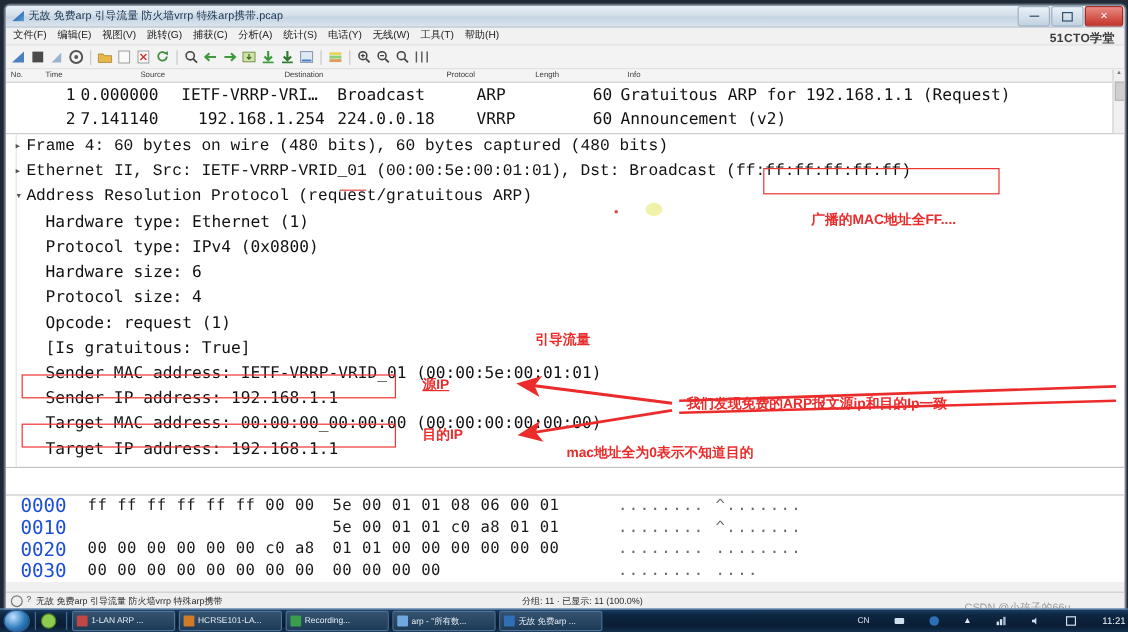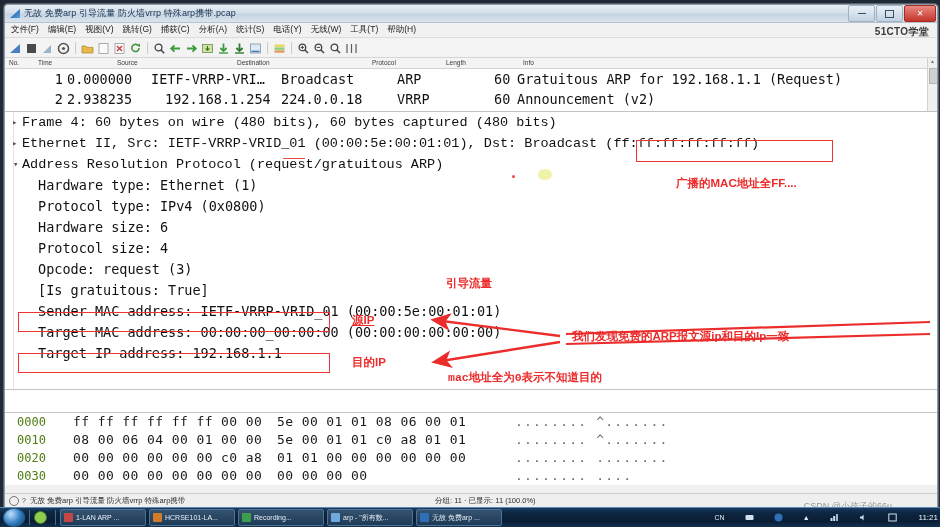--- a/index.html
+++ b/index.html
@@ -123,21 +123,21 @@
   .detail-left{position:absolute;left:0;top:0;width:8px;height:100%;background:#fff;border-right:1px solid #e3e3e3;}
 
   
   .bytes{position:relative;height:95px;background:#fff;}
   .blank{height:22px;border-bottom:1px solid #c8c8c8;background:#fff;}
   .brow{
     position:relative;height:18px;
     font-family:"DejaVu Sans Mono","Liberation Mono",monospace;
     font-size:13px;color:#1a1a1a;white-space:nowrap;line-height:18px;
   }
-  .brow .off{position:absolute;left:12px;color:#4d7c0f;font-size:12px;}
+  .brow .off{position:absolute;left:12px;color:#1d4ed8;font-size:16px;}
   .brow .hx1{position:absolute;left:68px;letter-spacing:.4px;text-align:center;}
   .brow .hx2{position:absolute;left:272px;letter-spacing:.4px;}
   .brow .asc{position:absolute;left:510px;color:#6a6a6a;letter-spacing:1.2px;}
 
   
   .statusbar{
     position:absolute;left:0;bottom:0;width:100%;height:13px;
     background:#efefef;border-top:1px solid #cdcdcd;
     display:flex;align-items:center;font-size:7.5px;color:#2c2c2c;
   }
@@ -365,21 +365,21 @@
         <span style="left:62px">0.000000</span>
         <span style="left:146px">IETF-VRRP-VRI…</span>
         <span style="left:276px">Broadcast</span>
         <span style="left:392px">ARP</span>
         <span style="left:489px">60</span>
         <span style="left:512px">Gratuitous ARP for 192.168.1.1 (Request)</span>
       </div>
 
       <div class="prow">
         <span class="col-no" style="left:16px;width:42px">2</span>
-        <span style="left:62px">2.938235</span>
+        <span style="left:62px">7.141140</span>
         <span style="left:160px">192.168.1.254</span>
         <span style="left:276px">224.0.0.18</span>
         <span style="left:392px">VRRP</span>
         <span style="left:489px">60</span>
         <span style="left:512px">Announcement (v2)</span>
       </div>
 
       <div class="vscroll">
         <div class="arw">▲</div>
         <div class="thumb"></div>
@@ -407,47 +407,49 @@
       <div class="dline">
         <span class="dtxt lvl1">Protocol type: IPv4 (0x0800)</span>
       </div>
       <div class="dline">
         <span class="dtxt lvl1">Hardware size: 6</span>
       </div>
       <div class="dline">
         <span class="dtxt lvl1">Protocol size: 4</span>
       </div>
       <div class="dline">
-        <span class="dtxt lvl1">Opcode: request (3)</span>
+        <span class="dtxt lvl1">Opcode: request (1)</span>
       </div>
       <div class="dline">
         <span class="dtxt lvl1">[Is gratuitous: True]</span>
       </div>
       <div class="dline">
         <span class="dtxt lvl1">Sender MAC address: IETF-VRRP-VRID_01 (00:00:5e:00:01:01)</span>
+      </div>
+      <div class="dline">
+        <span class="dtxt lvl1">Sender IP address: 192.168.1.1</span>
       </div>
       <div class="dline">
         <span class="dtxt lvl1">Target MAC address: 00:00:00_00:00:00 (00:00:00:00:00:00)</span>
       </div>
       <div class="dline">
         <span class="dtxt lvl1">Target IP address: 192.168.1.1</span>
       </div>
     </div>
 
     <div class="bytes">
       <div class="blank"></div>
       <div class="brow">
         <span class="off">0000</span>
         <span class="hx1">ff ff ff ff ff ff 00 00</span>
         <span class="hx2">5e 00 01 01 08 06 00 01</span>
         <span class="asc">........ ^.......</span>
       </div>
       <div class="brow">
         <span class="off">0010</span>
-        <span class="hx1">08 00 06 04 00 01 00 00</span>
         <span class="hx2">5e 00 01 01 c0 a8 01 01</span>
         <span class="asc">........ ^.......</span>
       </div>
       <div class="brow">
         <span class="off">0020</span>
         <span class="hx1">00 00 00 00 00 00 c0 a8</span>
         <span class="hx2">01 01 00 00 00 00 00 00</span>
         <span class="asc">........ ........</span>
       </div>
       <div class="brow">
@@ -489,21 +491,21 @@
 
     <path d="M 560 342 L 435 362" stroke="#ec2b2b" stroke-width="2.4" fill="none" marker-end="url(#ah)"></path>
     <path d="M 930 334 L 566 344" stroke="#ec2b2b" stroke-width="2.2" fill="none"></path>
   </svg>
 
   <div class="anno" style="left:676px;top:176px;">广播的MAC地址全FF....</div>
   <div class="anno" style="left:446px;top:276px;">引导流量</div>
   <div class="anno" style="left:352px;top:313px;text-decoration:underline;">源IP</div>
   <div class="anno" style="left:352px;top:355px;">目的IP</div>
   <div class="anno" style="left:572px;top:329px;">我们发现免费的ARP报文源ip和目的Ip一致</div>
-  <div class="anno" style="left:448px;top:370px;font-family:Liberation Mono, monospace;">mac地址全为0表示不知道目的</div>
+  <div class="anno" style="left:472px;top:370px;">mac地址全为0表示不知道目的</div>
 
   <div class="watermark">CSDN @小孩子的66u</div>
 
   <div class="taskbar">
     <div class="startorb"></div>
     <div class="tb-sep"></div>
     <div class="tb-quick"></div>
     <div class="tb-sep"></div>
 
     <div class="tbtn">

